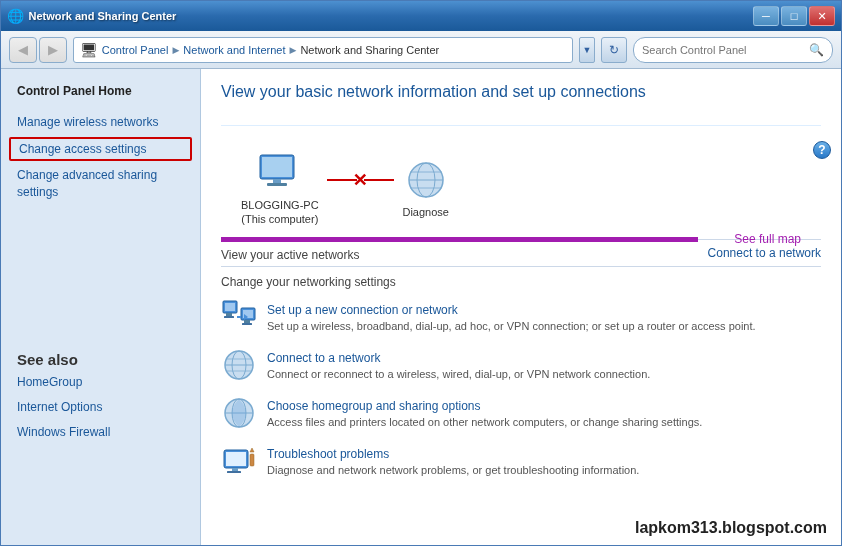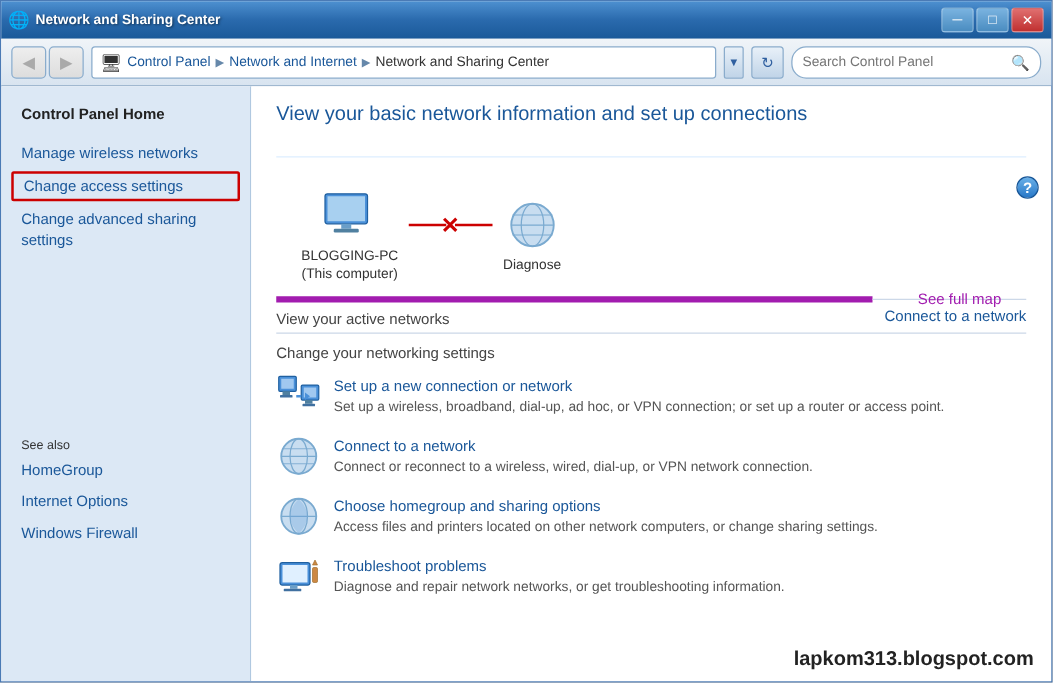--- a/index.html
+++ b/index.html
@@ -202,22 +202,22 @@
     }
     .sidebar-item.highlighted {
       border: 2px solid #cc0000;
       border-radius: 2px;
       color: #1a5799;
       margin: 2px 8px;
       padding: 2px 8px;
     }
     .sidebar-section-title {
       padding: 6px 16px 2px;
-      font-size: 10px;
-      font-weight: normal;
+      font-size: 15px;
+      font-weight: bold;
       color: #333;
     }
 
     
     .help-icon {
       position: absolute;
       top: 72px;
       right: 10px;
       width: 18px;
       height: 18px;
@@ -546,21 +546,21 @@
             <rect x="2" y="6" width="24" height="18" rx="2" fill="#4a90d9" stroke="#2060a0" stroke-width="1"></rect>
             <rect x="4" y="8" width="20" height="14" fill="#e0f0ff"></rect>
             <rect x="10" y="24" width="6" height="3" fill="#6a9ec8"></rect>
             <rect x="5" y="27" width="14" height="2" rx="0.5" fill="#4070a0"></rect>
             <rect x="28" y="10" width="4" height="12" rx="1" fill="#cc8844" stroke="#996622" stroke-width="0.5"></rect>
             <polygon points="28,8 32,8 30,4" fill="#cc8844" stroke="#996622" stroke-width="0.5"></polygon>
           </svg>
         </div>
         <div class="settings-text">
           <span class="settings-link">Troubleshoot problems</span>
-          <span class="settings-desc">Diagnose and repair network networks, or get troubleshooting information.</span>
+          <span class="settings-desc">Diagnose and network network problems, or get troubleshooting information.</span>
         </div>
       </div>
 
       <div class="watermark">lapkom313.blogspot.com</div>
 
     </div>
   </div>
 
 </div>
 

